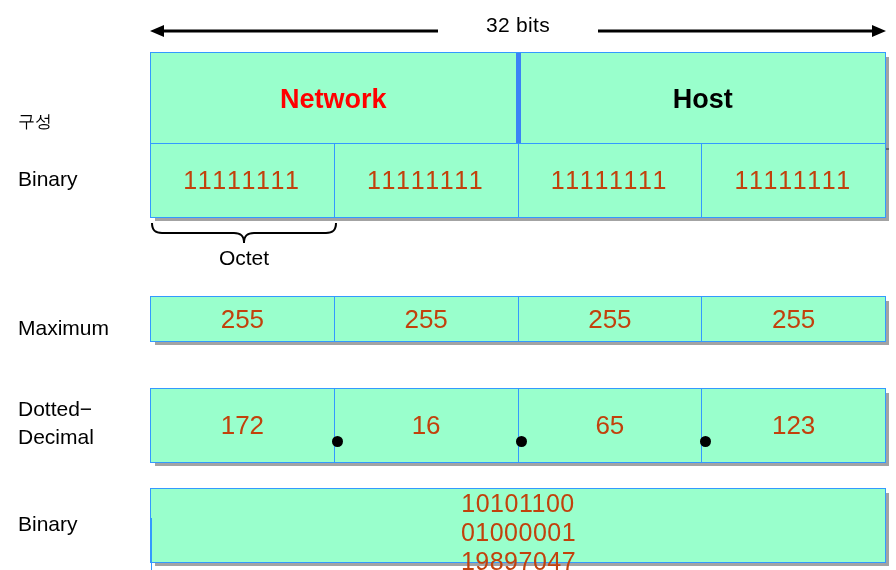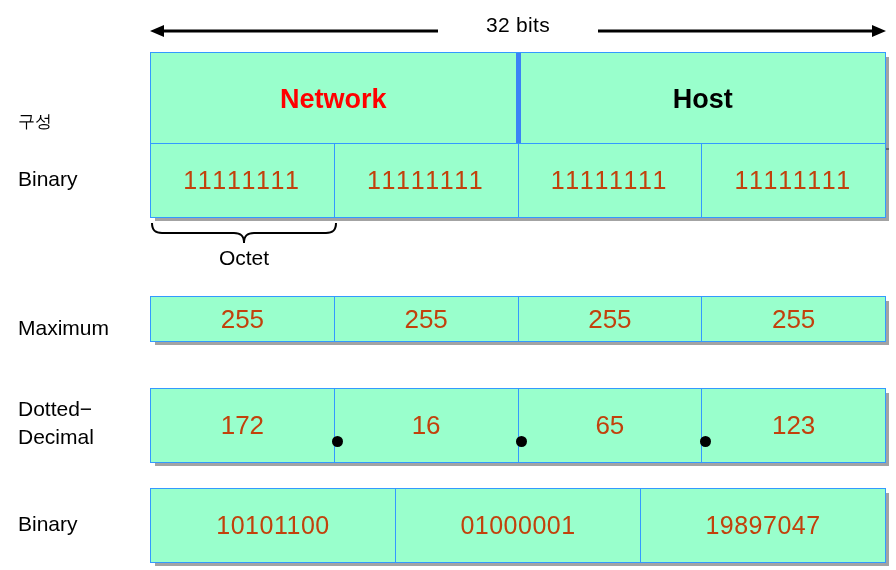--- a/index.html
+++ b/index.html
@@ -102,21 +102,21 @@
 
   
   .band-maximum { top: 296px; height: 46px; }
   .band-maximum .cell { font-size: 26px; }
 
   
   .band-dotted { top: 388px; height: 75px; }
   .band-dotted .cell { font-size: 26px; }
 
   
-  .band-binary-bottom { top: 488px; height: 75px; }
+  .band-binary-bottom { top: 488px; height: 75px; flex-direction: column; }
   .band-binary-bottom .cell {
     font-size: 25px;
     letter-spacing: 0.5px;
   }
 
   
   .dot {
     position: absolute;
     width: 11px;
     height: 11px;

